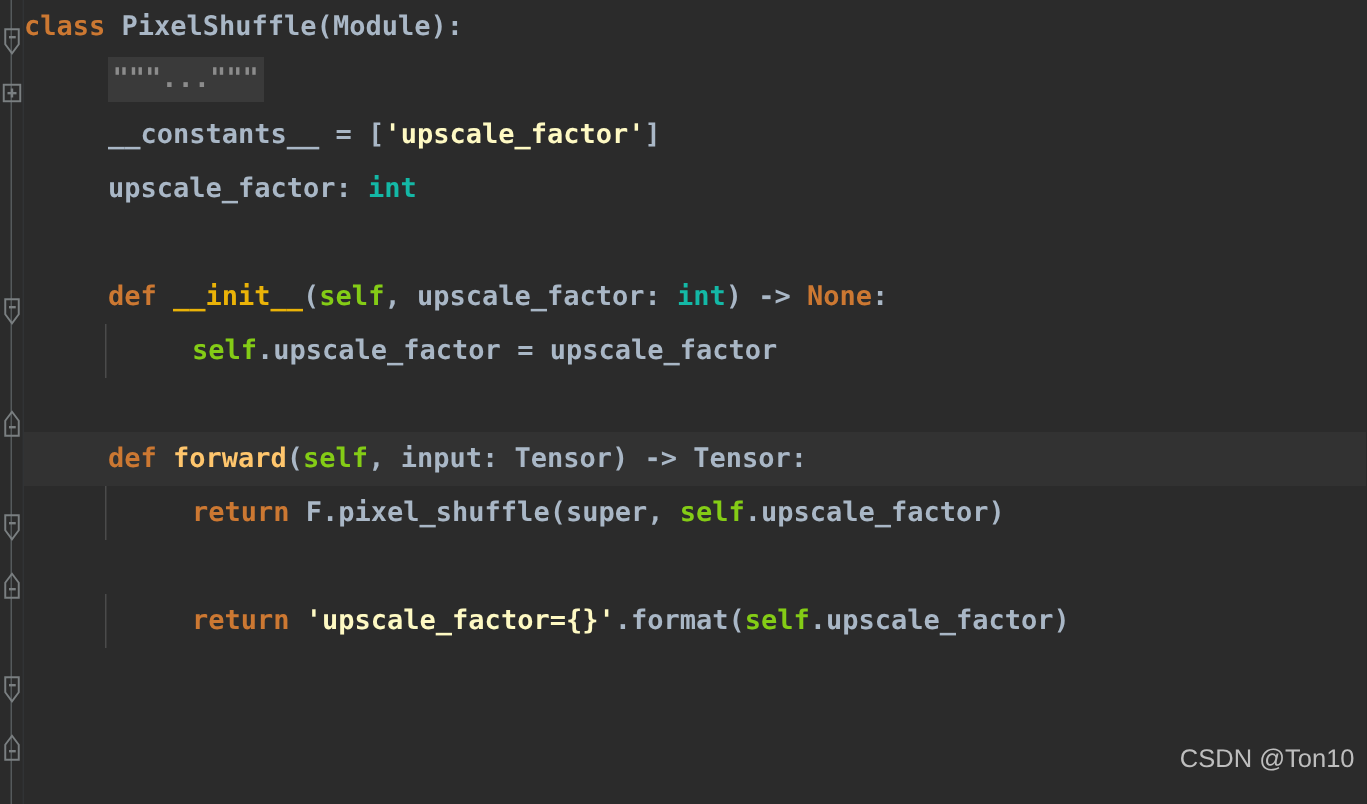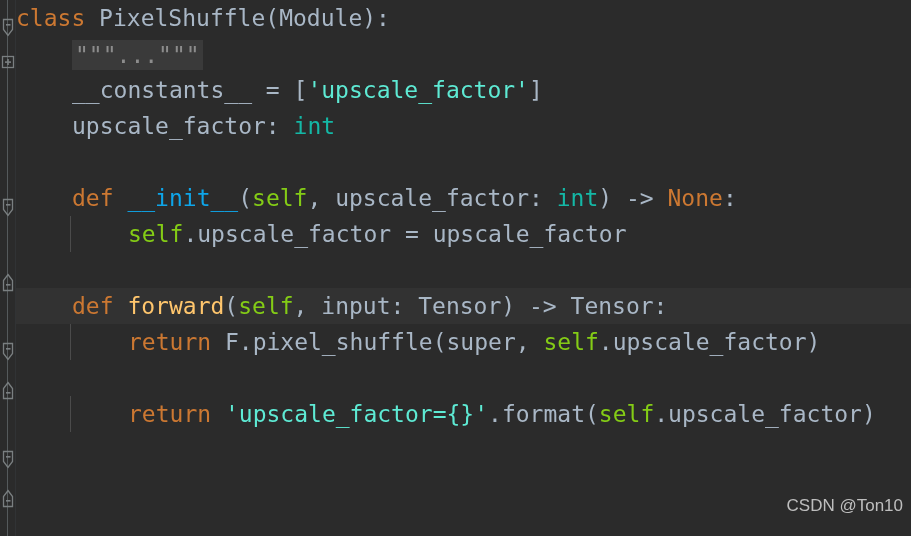--- a/index.html
+++ b/index.html
@@ -65,25 +65,26 @@
     top: 0;
     right: 0;
     height: 536px;
     z-index: 2;
   }
 
   .line {
     position: relative;
     height: 36px;
     line-height: 36px;
-    font-size: 23px;
+    font-size: 18px;
     letter-spacing: 0px;
     white-space: pre;
     color: #a9b7c6;
     padding-left: 0px;
+    font-weight: bold;
   }
   .line.caret-line {
     background: #323232;
   }
 
   .line-text {
     position: relative;
     z-index: 2;
     display: block;
     padding-left: 0px;
@@ -95,24 +96,24 @@
     top: 0;
     width: 1px;
     height: 36px;
     background: #4b4b4b;
     z-index: 1;
   }
 
   
   .kw      { color: #cc7832; }            
   .fname   { color: #ffc66d; }            
-  .magic   { color: #0ea5e9; }            
+  .magic   { color: #eab308; }            
   .selfkw  { color: #84cc16; }            
   .builtin { color: #14b8a6; }            
-  .str     { color: #5eead4; }            
+  .str     { color: #fef9c3; }            
   .plain   { color: #a9b7c6; }
 
   
   .foldchip {
     display: inline-block;
     background: #3a3a3a;
     color: #8c8c8c;
     padding: 0 3px;
     line-height: 30px;
     height: 30px;

